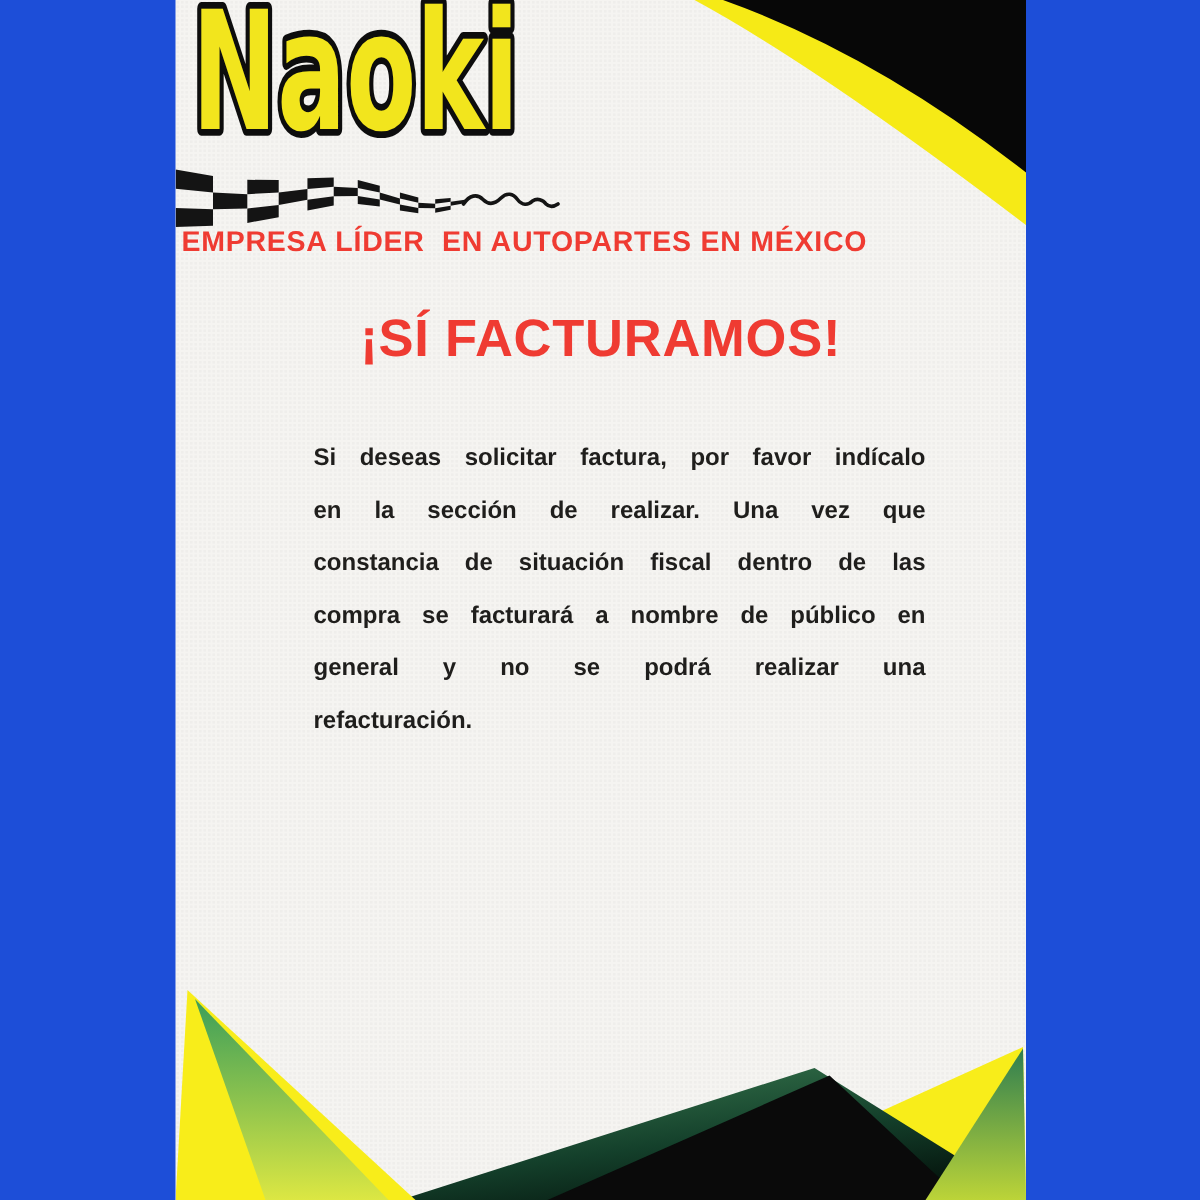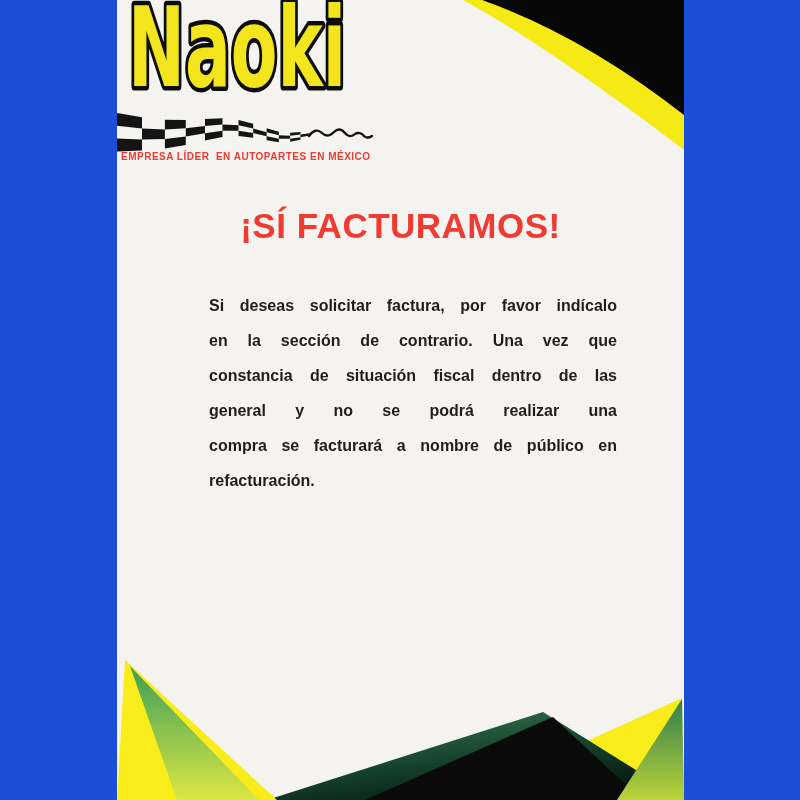--- a/index.html
+++ b/index.html
@@ -6,21 +6,21 @@
   .page{position:relative;width:800px;height:800px;background:#1d4ed8;overflow:hidden;
         font-family:"Liberation Sans","DejaVu Sans",sans-serif;}
   .flyer{position:absolute;left:117px;top:0;width:567px;height:800px;background:#f5f4f1;
          background-image:radial-gradient(rgba(0,0,0,0.025) 1px,transparent 1px);
          background-size:3px 3px;overflow:hidden;}
   .decor{position:absolute;left:0;top:0;width:567px;height:800px;pointer-events:none;}
   .logo-svg{position:absolute;left:6px;top:-2px;}
   .logo-sub{position:absolute;left:3px;top:92px;font-size:17.5px;font-weight:bold;
             color:#161616;letter-spacing:3.2px;white-space:pre;}
   .flag-svg{position:absolute;left:0px;top:110px;}
-  .tagline{position:absolute;left:4px;top:151px;font-size:10px;font-weight:bold;
+  .tagline{position:absolute;left:4px;top:151px;font-size:19px;font-weight:bold;
            color:var(--red);letter-spacing:0.5px;white-space:pre;}
   .headline{position:absolute;left:0;top:206px;width:567px;text-align:center;
             font-size:35px;font-weight:800;color:var(--red);letter-spacing:0.5px;}
   .body-block{position:absolute;left:92px;top:288px;width:408px;font-size:16px;
               font-weight:bold;color:#1f1e1c;line-height:35px;}
   .body-line{text-align:justify;text-align-last:justify;white-space:normal;}
   .body-line.last{text-align-last:left;}
   :root{--red:#EF3B32;--yellow:#F6EA16;--ink:#0a0a0a;}
 </style>
 </head>
@@ -59,24 +59,24 @@
         <polygon points="173.13250921765416,28.798156857334956 183.41624593415358,27.154464964490487 183.41624593415358,29.750957938554045 173.13250921765416,31.799882838911323" fill="#141414"></polygon>
         <polygon points="183.41624593415358,24.55797199042693 192.82586502975053,23.19640501598758 192.82586502975053,25.442371438552556 183.41624593415358,27.154464964490487" fill="#141414"></polygon>
       </svg>
 
     <div class="tagline">EMPRESA LÍDER  EN AUTOPARTES EN MÉXICO</div>
 
     <div class="headline">¡SÍ FACTURAMOS!</div>
 
     <div class="body-block">
       <div class="body-line">Si deseas solicitar factura, por favor indícalo</div>
-      <div class="body-line">en la sección de contrario. Una vez que</div>
+      <div class="body-line">en la sección de realizar. Una vez que</div>
       <div class="body-line">constancia de situación fiscal dentro de las</div>
+      <div class="body-line">compra se facturará a nombre de público en</div>
       <div class="body-line">general y no se podrá realizar una</div>
-      <div class="body-line">compra se facturará a nombre de público en</div>
       <div class="body-line last">refacturación.</div>
     </div>
 
     <svg class="decor" viewBox="0 0 567 800" aria-hidden="true">
       <defs>
         <linearGradient id="gradLeftGreen" x1="0" y1="0" x2="0" y2="1">
           <stop offset="0" stop-color="#3C9E59"></stop>
           <stop offset="1" stop-color="#DCE743"></stop>
         </linearGradient>
         <linearGradient id="gradMountain" x1="0.15" y1="0" x2="0.75" y2="1">

